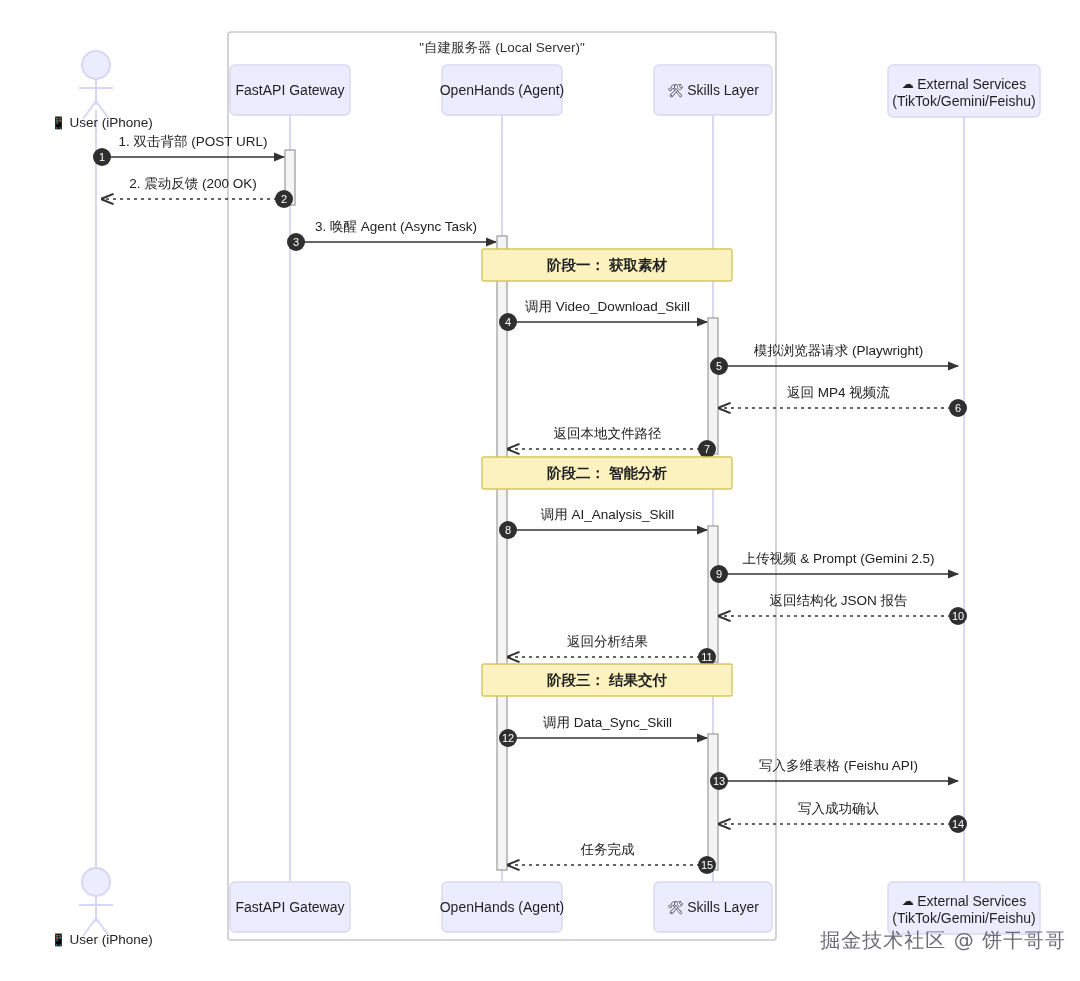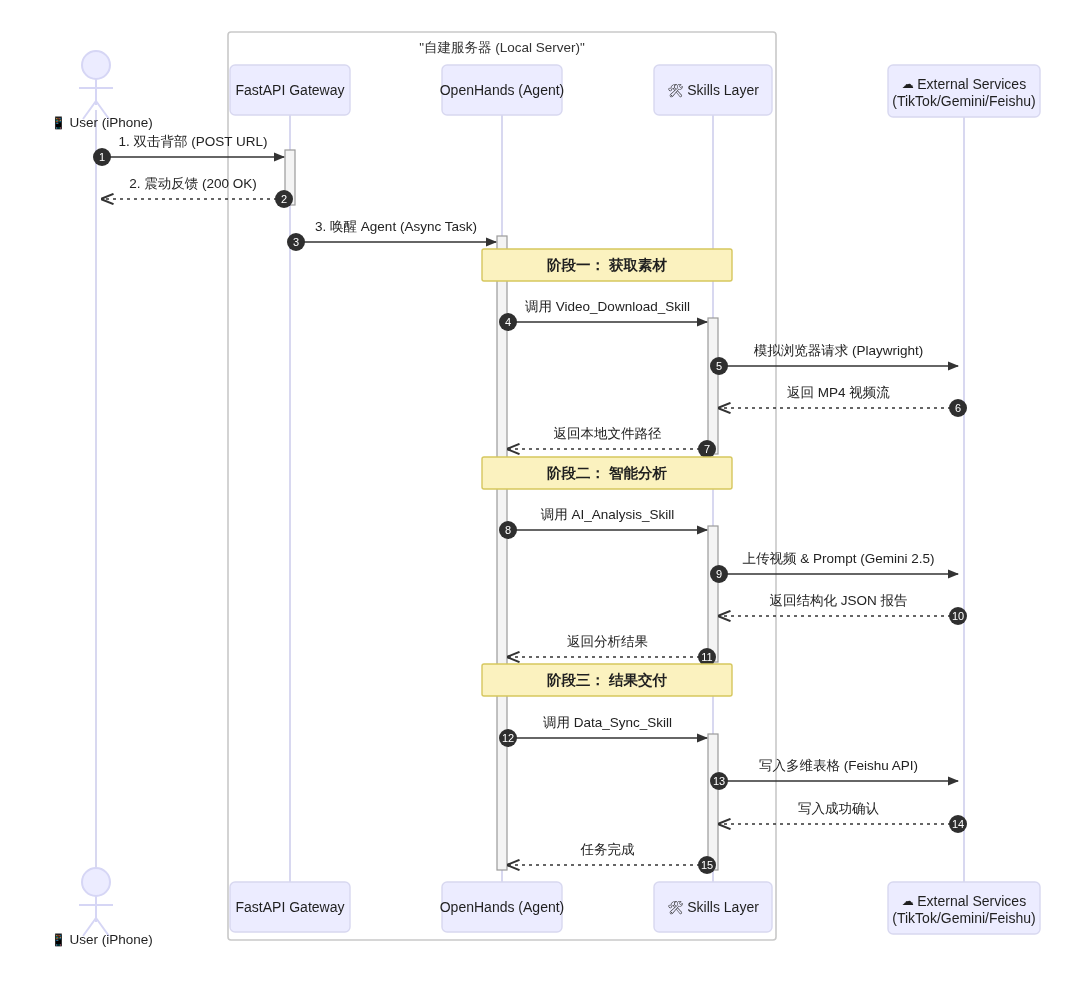--- a/index.html
+++ b/index.html
@@ -289,13 +289,14 @@
         <text x="290" y="907" class="box-text"><tspan>FastAPI Gateway</tspan></text>
         <rect x="442" y="882" width="120" height="50" rx="5" class="box-rect"></rect>
         <text x="502" y="907" class="box-text"><tspan>OpenHands (Agent)</tspan></text>
         <rect x="654" y="882" width="118" height="50" rx="5" class="box-rect"></rect>
         <text x="713" y="907" class="box-text"><tspan font-size="13">🛠 </tspan><tspan>Skills Layer</tspan></text>
         <rect x="888" y="882" width="152" height="52" rx="5" class="box-rect"></rect>
         <text x="964" y="901" class="box-text" font-size="13"><tspan font-size="12">☁ </tspan><tspan>External Services</tspan></text>
         <text x="964" y="918" class="box-text" font-size="13">(TikTok/Gemini/Feishu)</text>
       </g>
   </svg>
+  <div class="watermark">掘金技术社区 @ 饼干哥哥</div>
 </div>
 
 </body></html>

